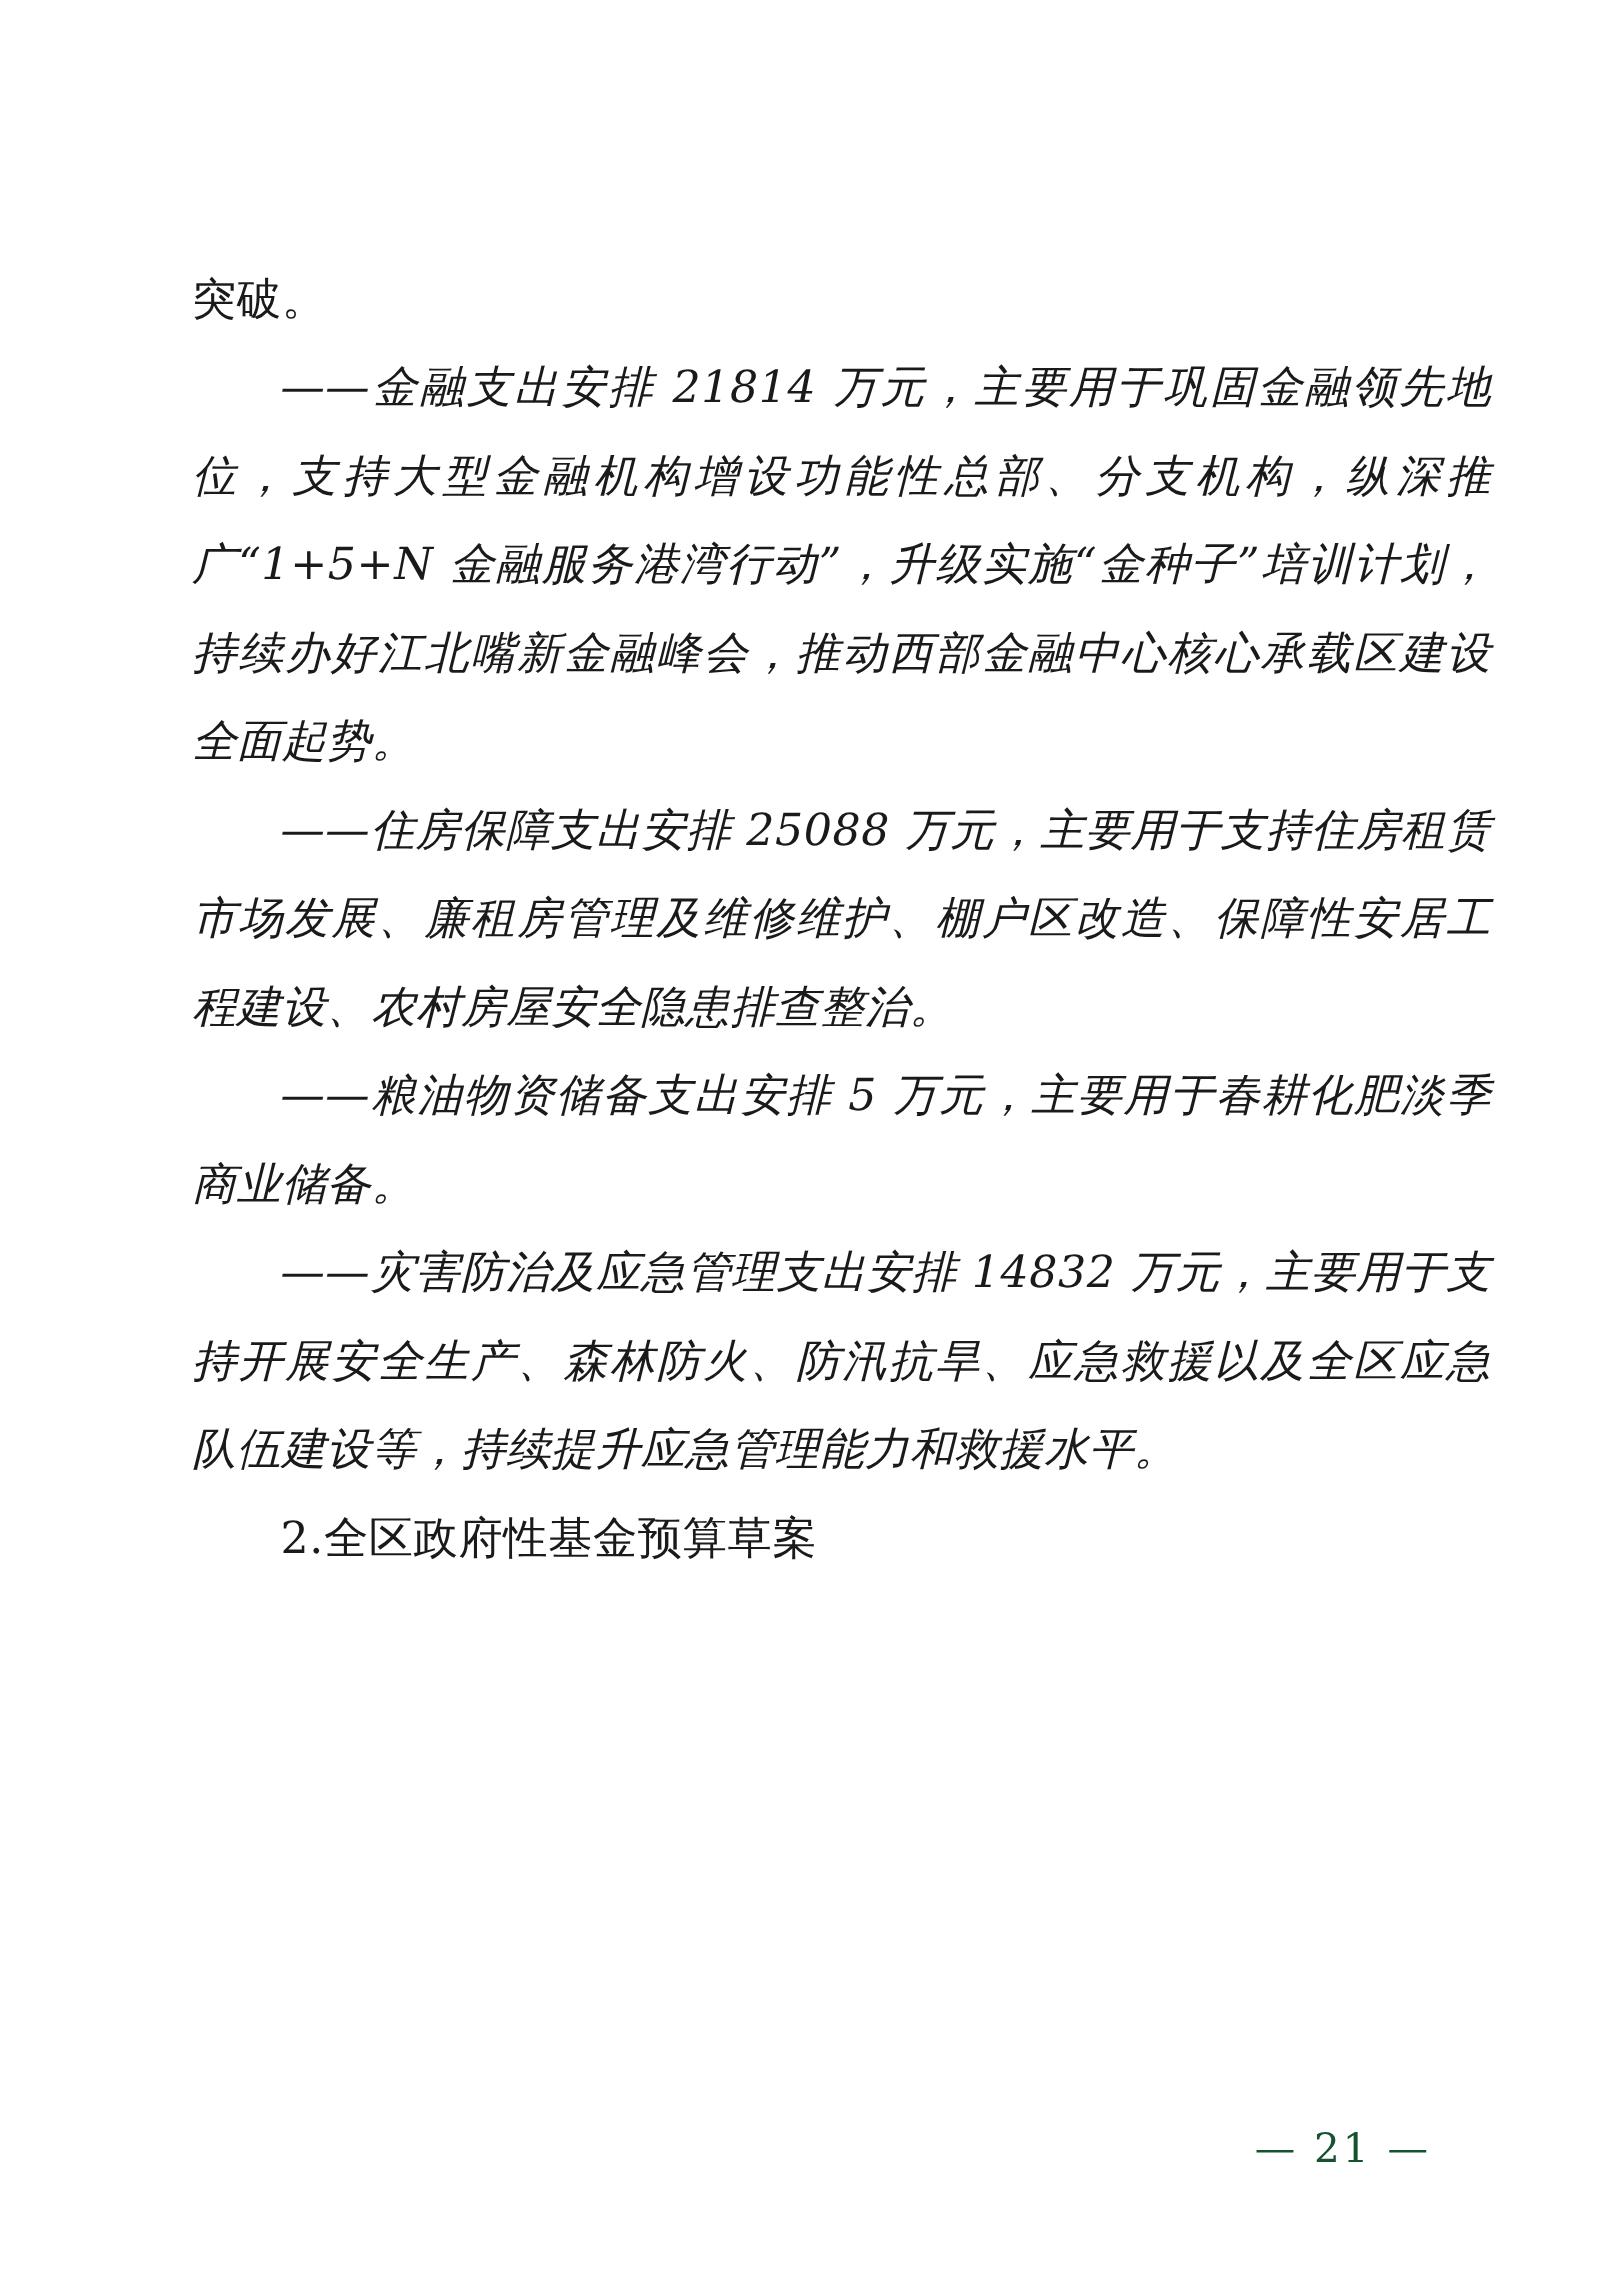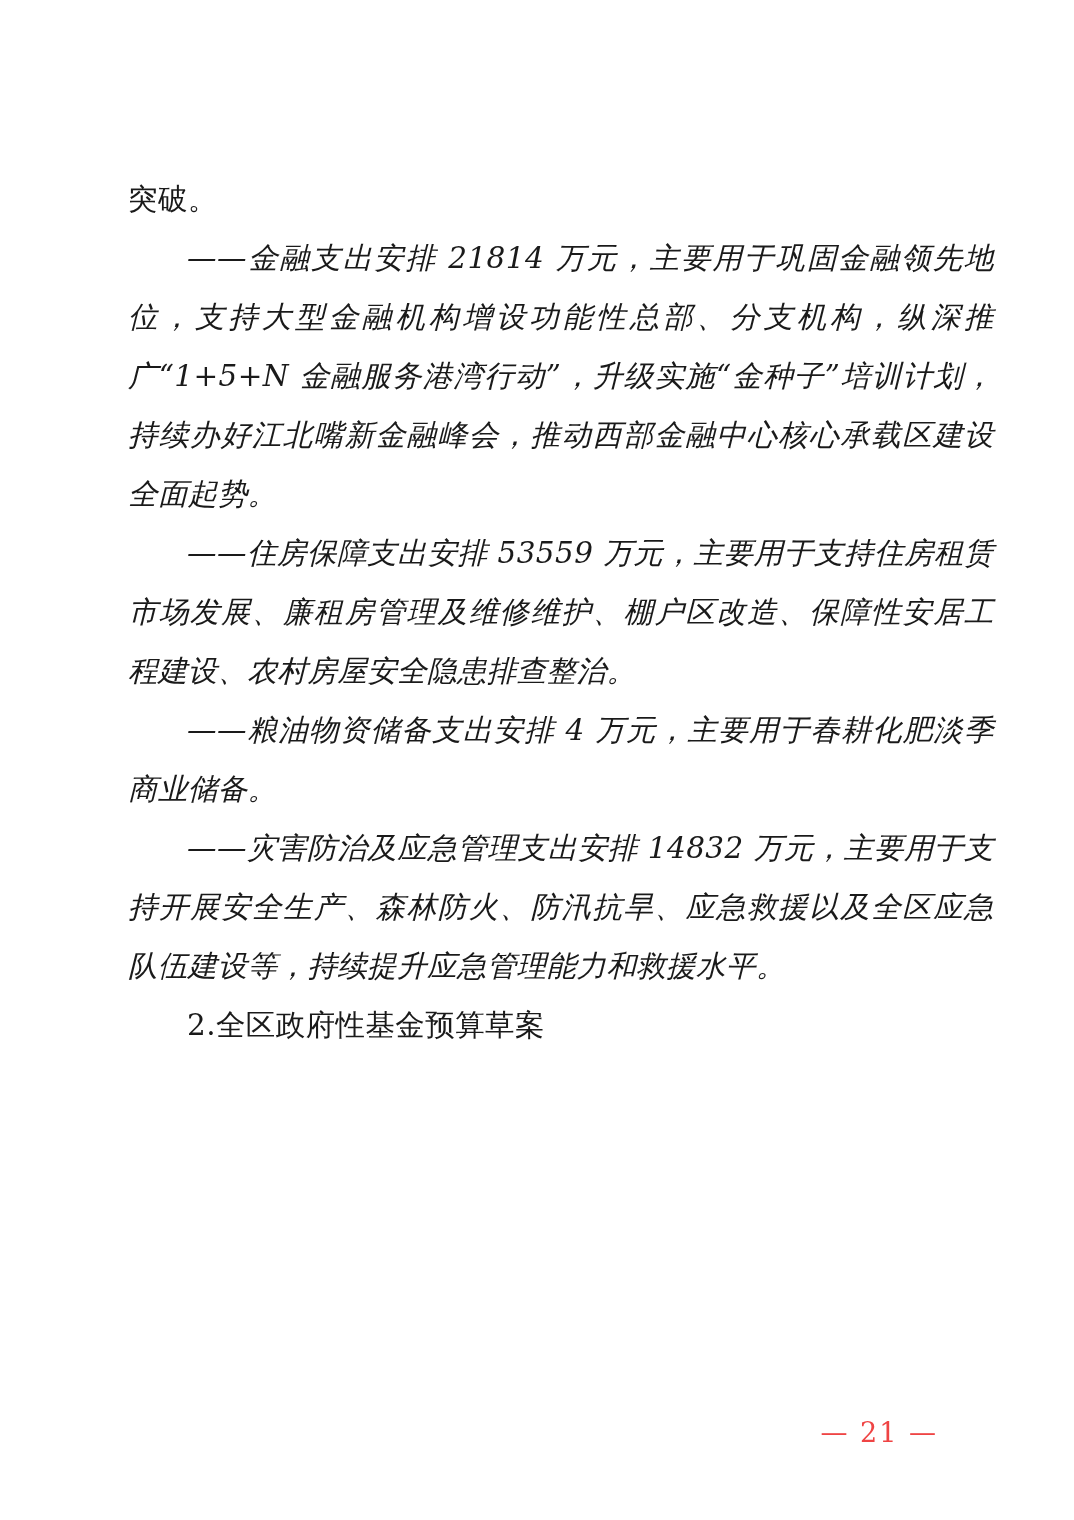--- a/index.html
+++ b/index.html
@@ -39,37 +39,37 @@
     font-style: italic;
   }
   .section-label {
     margin: 0;
     text-indent: 59px;
     font-size: 29.5px;
     line-height: 59px;
   }
   .page-number {
     position: absolute;
-    right: 136px;
+    right: 120px;
     bottom: 72px;
     font-size: 27px;
     letter-spacing: 2px;
-    color: #ef4444;
+    color: #14532d;
   }
 </style>
 </head>
 <body>
 
 <div class="page">
   <div class="doc-body">
 
     <p class="para">突破。</p>
     <p class="para indent">——金融支出安排 21814 万元，主要用于巩固金融领先地位，支持大型金融机构增设功能性总部、分支机构，纵深推广“1+5+N 金融服务港湾行动”，升级实施“金种子”培训计划，持续办好江北嘴新金融峰会，推动西部金融中心核心承载区建设全面起势。</p>
-    <p class="para indent">——住房保障支出安排 53559 万元，主要用于支持住房租赁市场发展、廉租房管理及维修维护、棚户区改造、保障性安居工程建设、农村房屋安全隐患排查整治。</p>
-    <p class="para indent">——粮油物资储备支出安排 4 万元，主要用于春耕化肥淡季商业储备。</p>
+    <p class="para indent">——住房保障支出安排 25088 万元，主要用于支持住房租赁市场发展、廉租房管理及维修维护、棚户区改造、保障性安居工程建设、农村房屋安全隐患排查整治。</p>
+    <p class="para indent">——粮油物资储备支出安排 5 万元，主要用于春耕化肥淡季商业储备。</p>
     <p class="para indent">——灾害防治及应急管理支出安排 14832 万元，主要用于支持开展安全生产、森林防火、防汛抗旱、应急救援以及全区应急队伍建设等，持续提升应急管理能力和救援水平。</p>
 
     <p class="section-label">2.全区政府性基金预算草案</p>
 
   </div>
 
   <div class="page-number">— 21 —</div>
 </div>
 
 </body></html>

